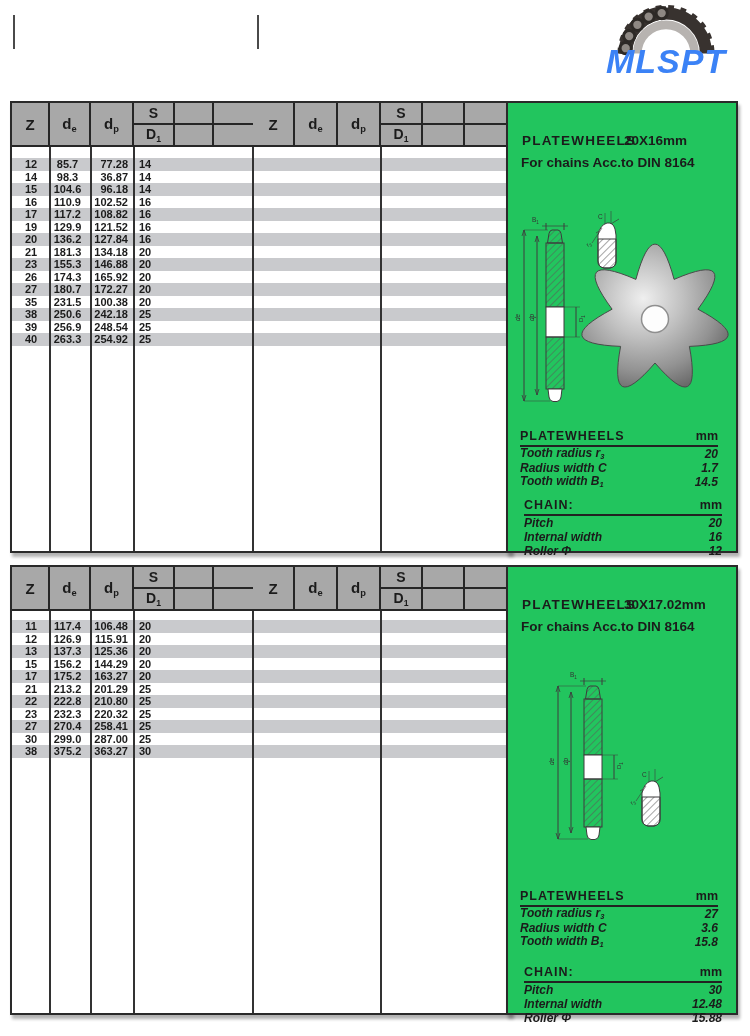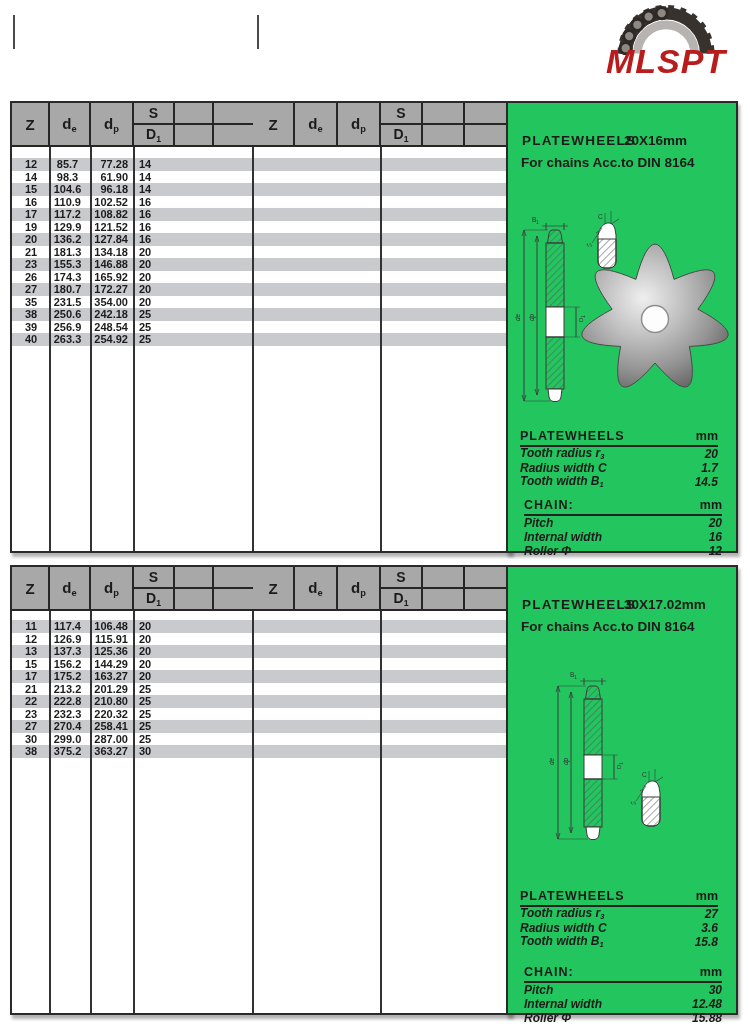--- a/index.html
+++ b/index.html
@@ -67,21 +67,21 @@
       <path d="M8,56 A52,52 0 0 1 112,56" fill="none" stroke="#38322f" stroke-width="8" stroke-dasharray="6.5 7.5"></path>
       <path d="M14,56 A46,46 0 0 1 106,56" fill="none" stroke="#38322f" stroke-width="14"></path>
       <path d="M27,56 A33,33 0 0 1 93,56" fill="none" stroke="#b7b3b0" stroke-width="10"></path>
       <path d="M60,9 A47,47 0 0 0 13,56" fill="none" stroke="#38322f" stroke-width="15"></path>
       <circle cx="55" cy="9.5" r="6.5" fill="#8e8883" stroke="#2d2926" stroke-width="3.4"></circle>
       <circle cx="40" cy="13.5" r="6.5" fill="#8e8883" stroke="#2d2926" stroke-width="3.4"></circle>
       <circle cx="27" cy="23" r="6.5" fill="#8e8883" stroke="#2d2926" stroke-width="3.4"></circle>
       <circle cx="17.5" cy="36" r="6.5" fill="#8e8883" stroke="#2d2926" stroke-width="3.4"></circle>
       <circle cx="13.5" cy="50" r="6.5" fill="#8e8883" stroke="#2d2926" stroke-width="3.4"></circle>
     </svg>
-    <div class="logo-text" id="logoText" style="color: #b91c1c;">MLSPT</div>
+    <div class="logo-text" id="logoText" style="color: #3b82f6;">MLSPT</div>
   </div>
 
   <div class="dtable" id="table1">
     <div class="thead">
       <div class="half">
         <div class="hcell" style="width:38px">
             <span><span>Z</span></span>
           </div>
         <div class="hcell" style="width:41px">
             <span><span>d</span><sub>e</sub></span>
@@ -137,21 +137,21 @@
     <div class="tbody" style="padding-top:11px">
         <div class="trow g">
           <div class="tc c0">12</div>
           <div class="tc c1">85.7</div>
           <div class="tc c2">77.28</div>
           <div class="tc c3">14</div>
         </div>
         <div class="trow">
           <div class="tc c0">14</div>
           <div class="tc c1">98.3</div>
-          <div class="tc c2">61.90</div>
+          <div class="tc c2">36.87</div>
           <div class="tc c3">14</div>
         </div>
         <div class="trow g">
           <div class="tc c0">15</div>
           <div class="tc c1">104.6</div>
           <div class="tc c2">96.18</div>
           <div class="tc c3">14</div>
         </div>
         <div class="trow">
           <div class="tc c0">16</div>
@@ -197,21 +197,21 @@
         </div>
         <div class="trow g">
           <div class="tc c0">27</div>
           <div class="tc c1">180.7</div>
           <div class="tc c2">172.27</div>
           <div class="tc c3">20</div>
         </div>
         <div class="trow">
           <div class="tc c0">35</div>
           <div class="tc c1">231.5</div>
-          <div class="tc c2">354.00</div>
+          <div class="tc c2">100.38</div>
           <div class="tc c3">20</div>
         </div>
         <div class="trow g">
           <div class="tc c0">38</div>
           <div class="tc c1">250.6</div>
           <div class="tc c2">242.18</div>
           <div class="tc c3">25</div>
         </div>
         <div class="trow">
           <div class="tc c0">39</div>

